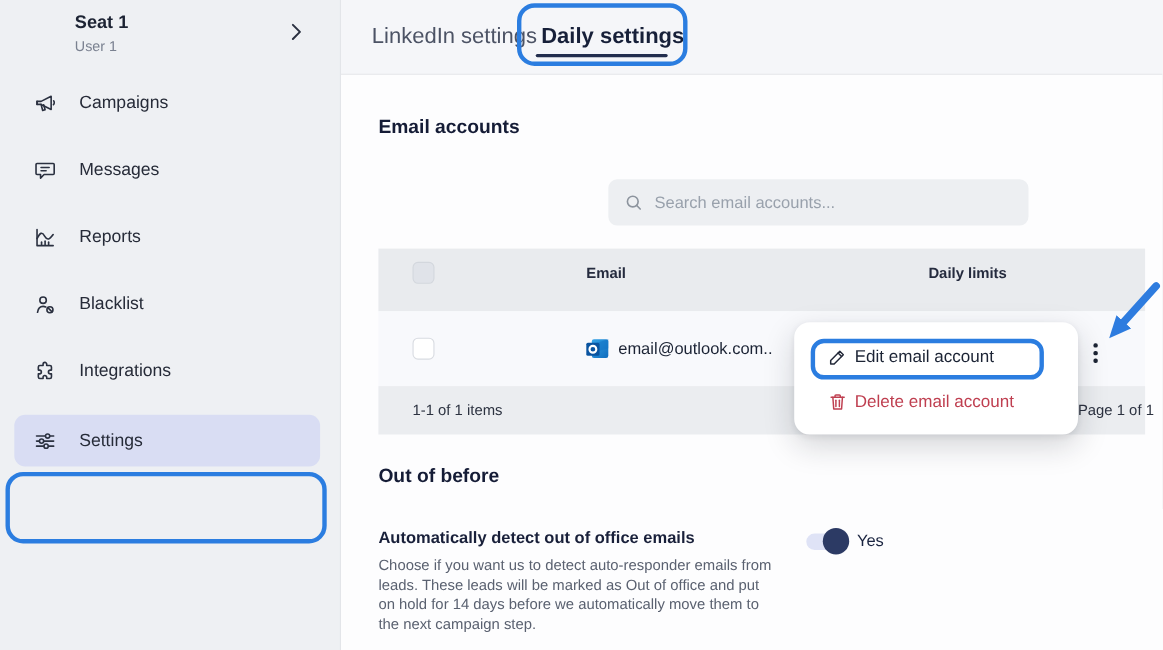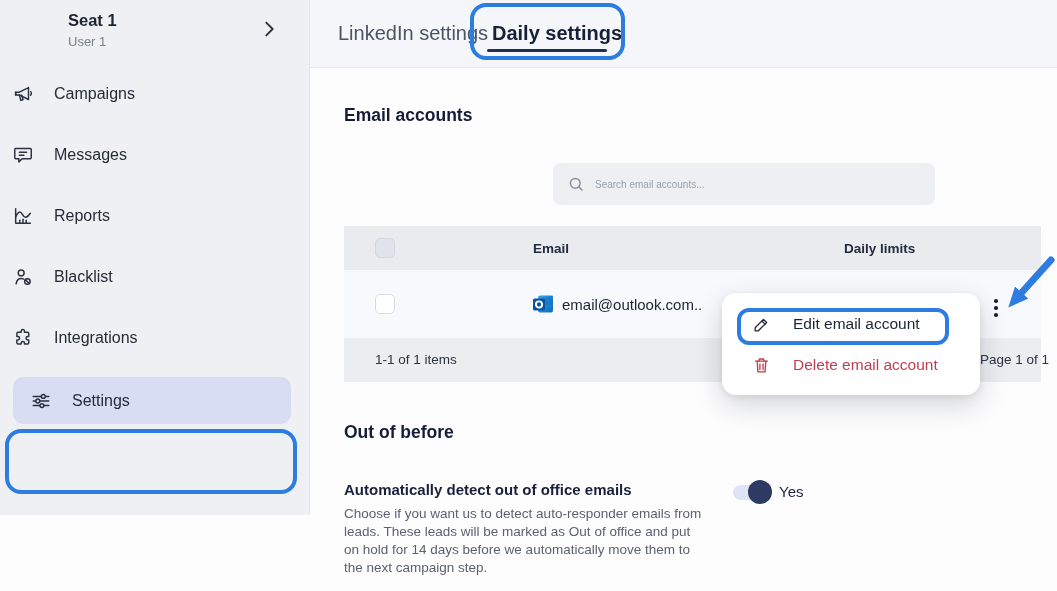--- a/index.html
+++ b/index.html
@@ -1,29 +1,29 @@
 <!DOCTYPE html>
 <html><head>
 <meta charset="utf-8">
 <style>
   * { margin:0; padding:0; box-sizing:border-box; }
   body { background:#e8e8e8; font-family:"Liberation Sans", sans-serif; }
   #app { position:relative; width:1057px; height:591px; background:#fdfdfe; overflow:hidden;
          font-family:"Liberation Sans", sans-serif; color:#1b2334; }
 
   
-  #sidebar { position:absolute; left:0; top:0; width:310px; height:515px;
+  #sidebar { position:absolute; left:0; top:0; width:310px; height:591px;
              background:#eef0f3; border-right:1px solid #e3e5e9; }
   .seat { position:absolute; left:68px; top:11px; }
   .seat-title { font-size:16.5px; font-weight:600; color:#1c2333; }
   .seat-sub { font-size:13px; color:#7a8190; margin-top:4px; }
   .seat-chevron { position:absolute; left:258px; top:18px; width:22px; height:22px; cursor:pointer; }
   #nav { position:absolute; left:0; top:72px; width:310px; }
   .nav-item { display:flex; align-items:center; height:44px; margin-bottom:17px;
-              padding-left:12px; cursor:pointer; }
+              padding-left:30px; cursor:pointer; }
   .nav-item .nicon { width:22px; height:22px; margin-right:20px; flex:none; }
   .nav-item .nlabel { font-size:16px; color:#262b38; }
   .nav-item.selected { height:47px; width:278px; margin-left:13px; padding-left:17px;
                        background:#d9ddf3; border-radius:10px; margin-bottom:0; }
   .ring { position:absolute; border:4px solid #2b7de0; border-radius:16px;
           pointer-events:none; z-index:55; background:transparent; }
   #ring-settings { left:5px; top:429px; width:292px; height:65px; }
 
   
   #topbar { position:absolute; left:310px; top:0; width:747px; height:68px;
@@ -35,52 +35,52 @@
                    background:#232e4e; border-radius:2px; }
   #ring-tab { left:470px; top:3px; width:155px; height:57px; }
 
   
   #section-title { position:absolute; left:344px; top:105px; font-size:17.5px;
                    font-weight:700; color:#151c36; }
   #search-box { position:absolute; left:553px; top:163px; width:382px; height:42px;
                 background:#edeff2; border-radius:8px; display:flex; align-items:center;
                 padding-left:14px; }
   #search-box svg { flex:none; margin-right:10px; }
-  #search-input { background:transparent; border:none; outline:none; font-size:10px;
+  #search-input { background:transparent; border:none; outline:none; font-size:15px;
                   color:#7f1d1d; width:320px; font-family:"Liberation Sans", sans-serif; }
   #search-input::placeholder { color:#99a1ac; }
   #add-btn { position:absolute; left:947px; top:162px; width:86px; height:44px;
              background:#ffffff; border:1.5px solid #232b3b; border-radius:8px;
              display:flex; align-items:center; justify-content:center; gap:9px;
              font-size:15px; color:#1a2233; cursor:pointer; }
 
   
   #table { position:absolute; left:344px; top:226px; width:697px; z-index:1; }
-  .t-header { position:relative; height:44px; background:#e9ebee; }
+  .t-header { position:relative; height:57px; background:#e9ebee; }
   .t-row { position:relative; height:68px; background:#f8f9fc; }
   .t-footer { position:relative; height:44px; background:#ebedf0; }
   .cbx { position:absolute; left:31px; width:20px; height:20px; border-radius:5px; cursor:pointer; }
   .cbx.header { top:12px; background:#e0e3e9; border:1px solid #d3d7dd; }
   .cbx.row { top:24px; background:#ffffff; border:1px solid #d8dbe1; }
   .th { position:absolute; top:15px; font-size:13.5px; font-weight:600; color:#252b3e; }
   #th-email { left:189px; }
   #th-limits { left:500px; }
   #outlook-icon { position:absolute; left:187px; top:22px; width:24px; height:24px; }
   #row-email { position:absolute; left:218px; top:26px; font-size:15px; color:#1b2334; }
   #kebab { position:absolute; left:644px; top:27px; display:flex; flex-direction:column;
            gap:3.5px; padding:2px 6px; cursor:pointer; }
   #kebab i { width:3.5px; height:3.5px; border-radius:50%; background:#1c2434; }
   #footer-left { position:absolute; left:31px; top:14px; font-size:13.5px; color:#2c3240; }
   #footer-right { position:absolute; right:-8px; top:14px; font-size:13.5px; color:#2c3240; }
 
   
   #menu { position:absolute; left:722px; top:293px; width:258px; height:102px;
           background:#ffffff; border-radius:14px; z-index:50;
           box-shadow:0 10px 28px rgba(20,25,40,.18), 0 2px 6px rgba(20,25,40,.08); }
-  .menu-item { position:absolute; left:30px; display:flex; gap:22px;
+  .menu-item { position:absolute; left:30px; display:flex; align-items:center; gap:6px;
                cursor:pointer; font-size:15.5px; }
   #menu-edit { top:22px; color:#1b2334; }
   #menu-delete { top:63px; color:#bf3f50; }
   #ring-edit { left:737px; top:308px; width:212px; height:37px; border-radius:12px; }
 
   
   #arrow { position:absolute; left:985px; top:250px; z-index:60; pointer-events:none; }
 
   
   #ooo-title { position:absolute; left:344px; top:422px; font-size:17.5px; font-weight:700; color:#151c36; }

